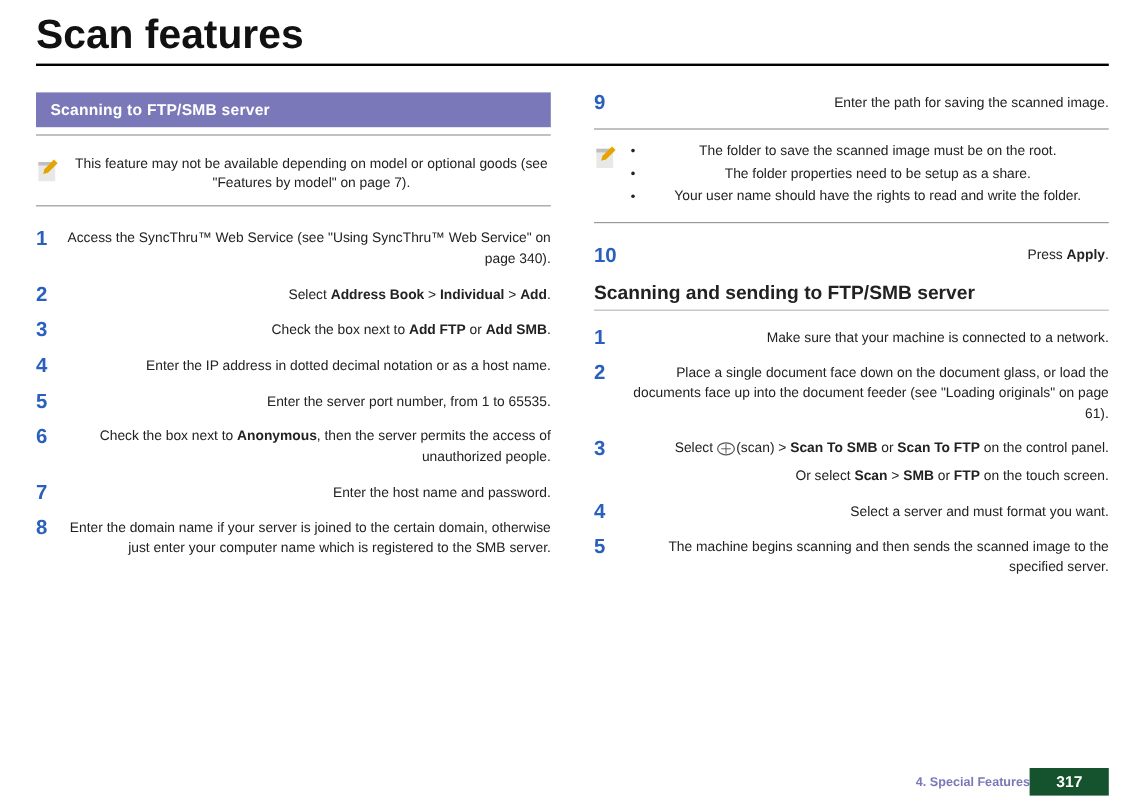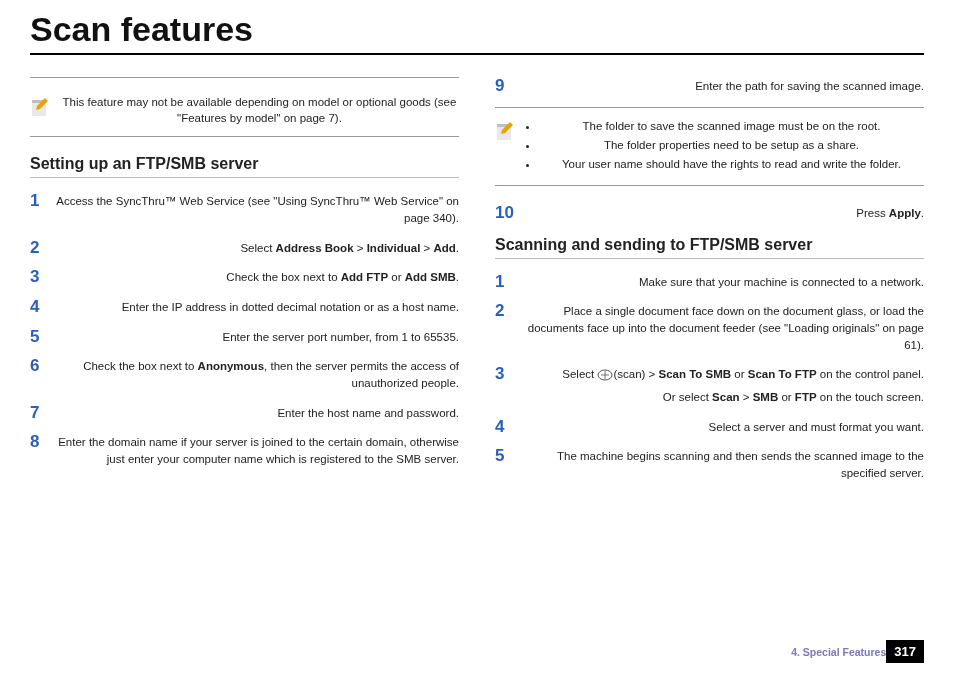--- a/index.html
+++ b/index.html
@@ -94,50 +94,50 @@
   .footer {
     position: absolute;
     bottom: 12px;
     right: 30px;
     display: flex;
     align-items: center;
     font-size: 10.5px;
   }
   .footer-chapter { color: #7a78b9; font-weight: 600; }
   .footer-page {
-    background: #000000;
+    background: #14532d;
     color: #fff;
     font-weight: 700;
-    padding: 4px 8px;
+    padding: 4px 22px;
     font-size: 13px;
   }
 </style>
 </head>
 <body>
 
 <h1 class="page-title">Scan features</h1>
 
 <div class="columns">
 
   <div class="col">
 
+    <div class="section-banner">Scanning to FTP/SMB server</div>
     <div class="banner-underline"></div>
 
     <div class="note-box">
       <span class="note-icon">
         <svg viewBox="0 0 20 22">
             <path fill="#e8e8e8" d="M2 4h14v16H2z"></path>
             <path fill="#bfbfbf" d="M2 4h14v3H2z"></path>
             <path fill="#e6a400" d="M15 2l3 3-8 8-4 1 1-4z"></path>
           </svg>
       </span>
       <div class="note-content">This feature may not be available depending on model or optional goods (see "Features by model" on page 7).</div>
     </div>
 
-    <h2 class="subheading">Setting up an FTP/SMB server</h2>
 
     <div class="step">
       <span class="step-num">1</span>
       <span class="step-text">Access the SyncThru™ Web Service (see "Using SyncThru™ Web Service" on page 340).</span>
     </div>
 
     <div class="step">
       <span class="step-num">2</span>
       <span class="step-text">
         <span>Select </span><b>Address Book</b><span> &gt; </span><b>Individual</b><span> &gt; </span><b>Add</b><span>.</span>

